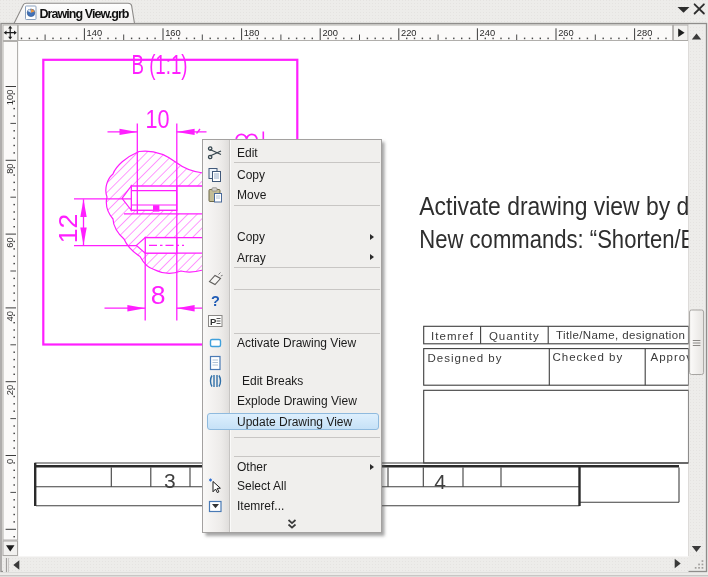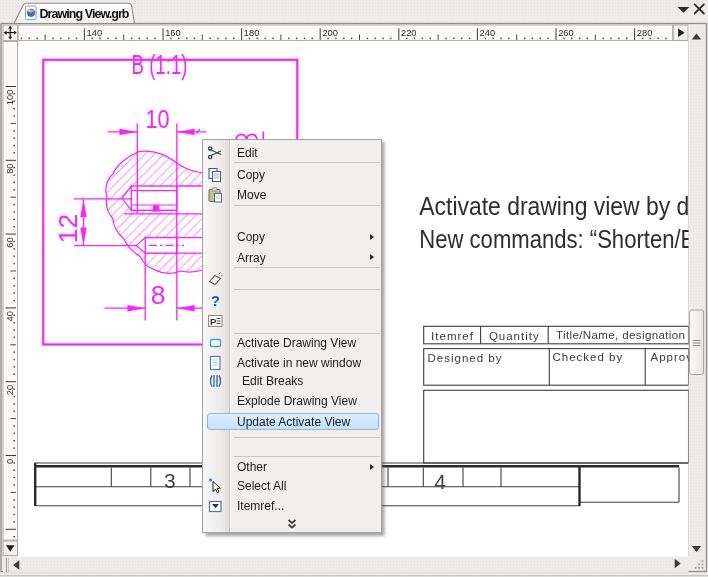--- a/index.html
+++ b/index.html
@@ -352,24 +352,23 @@
 </svg>
 <div id="menu">
 <div id="strip"></div>
 <div id="hl"></div>
 <div class="mi" style="top:2.5px;padding-left:34px">Edit</div>
 <div class="mi" style="top:24.5px;padding-left:34px">Copy</div>
 <div class="mi" style="top:45.0px;padding-left:34px">Move</div>
 <div class="mi" style="top:87.0px;padding-left:34px">Copy<span class="arr"></span></div>
 <div class="mi" style="top:107.5px;padding-left:34px">Array<span class="arr"></span></div>
 <div class="mi" style="top:192.5px;padding-left:34px">Activate Drawing View</div>
-<div class="mi" style="top:213.0px;padding-left:34px">Activate in new window</div>
 <div class="mi" style="top:231.0px;padding-left:39px">Edit Breaks</div>
 <div class="mi" style="top:251.0px;padding-left:34px">Explode Drawing View</div>
-<div class="mi" style="top:271.5px;padding-left:34px">Update Activate View</div>
+<div class="mi" style="top:271.5px;padding-left:34px">Update Drawing View</div>
 <div class="mi" style="top:317.0px;padding-left:34px">Other<span class="arr"></span></div>
 <div class="mi" style="top:336.0px;padding-left:34px">Select All</div>
 <div class="mi" style="top:355.7px;padding-left:34px">Itemref...</div>
 <div class="sep" style="top:22.0px"></div>
 <div class="sep" style="top:64.5px"></div>
 <div class="sep" style="top:126.5px"></div>
 <div class="sep" style="top:149.0px"></div>
 <div class="sep" style="top:192.5px"></div>
 <div class="sep" style="top:296.6px"></div>
 <div class="sep" style="top:315.6px"></div>

